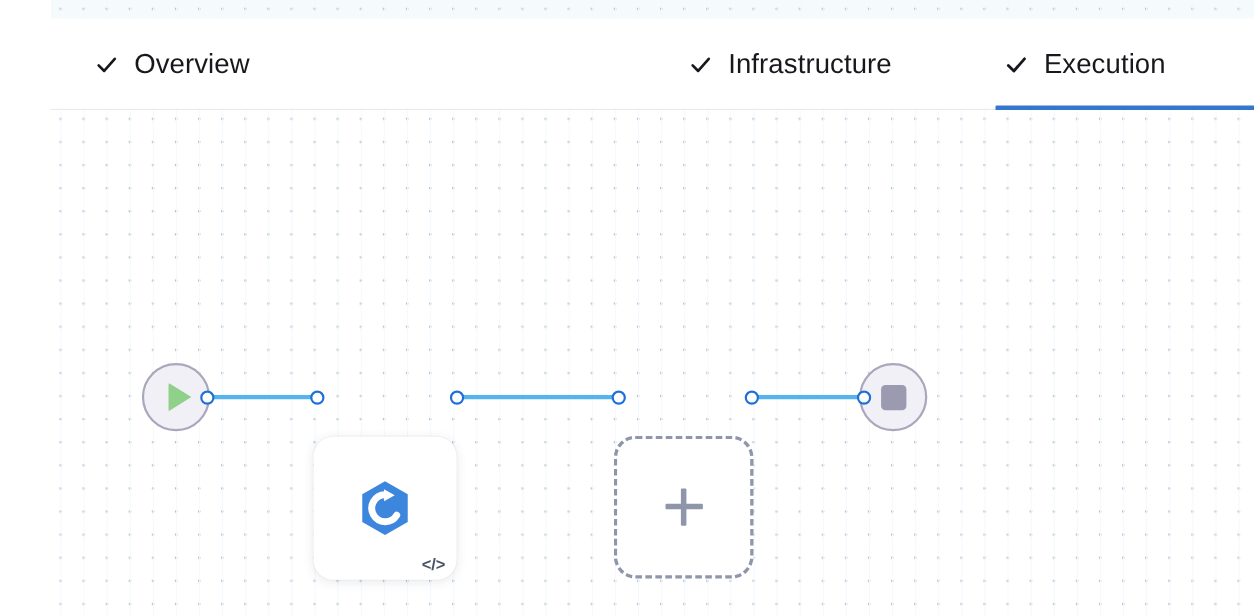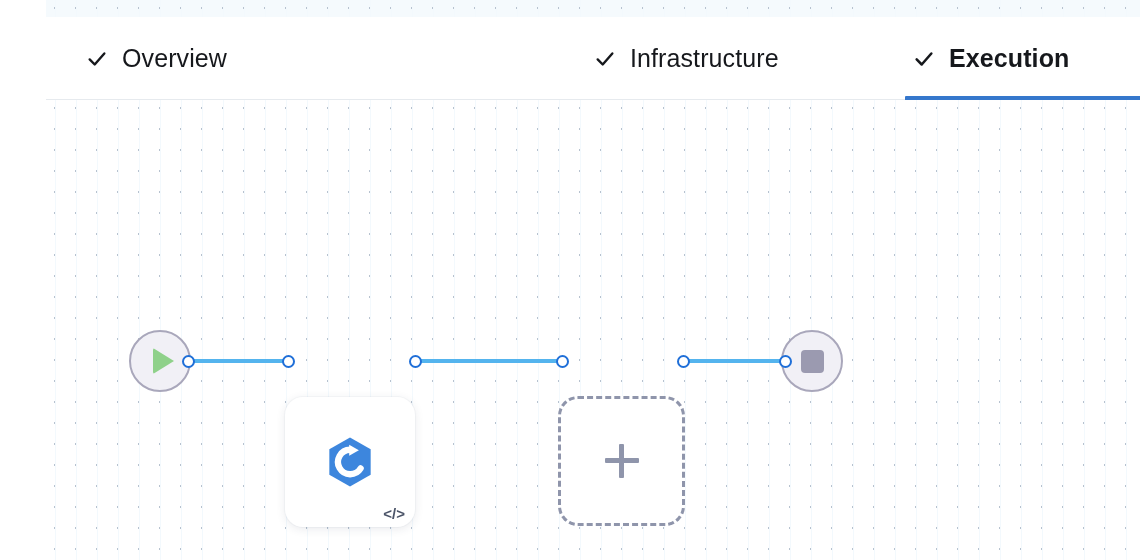--- a/index.html
+++ b/index.html
@@ -76,35 +76,35 @@
     color: #16181c;
   }
   .tab .tab-label {
     font-size: 25px;
     line-height: 1;
     color: #16181c;
     white-space: nowrap;
     letter-spacing: 0.1px;
   }
   .tab.is-active .tab-label {
-    font-weight: bold;
+    font-weight: normal;
   }
   .tab-underline {
     position: absolute;
     left: 0;
     bottom: -1px;
     width: 100%;
     height: 5px;
     background: #3577cc;
     border-radius: 1px;
   }
 
   #tab-overview  { left: 32px;  width: 220px; }
   #tab-service   { left: 322px; width: 180px; }
-  #tab-infra     { left: 540px; width: 260px; }
+  #tab-infra     { left: 572px; width: 260px; }
   #tab-execution { left: 859px; width: 242px; }
 
   
   .flow {
     position: absolute;
     top: 100px;
     left: 0;
     width: 1140px;
     height: 460px;
   }

